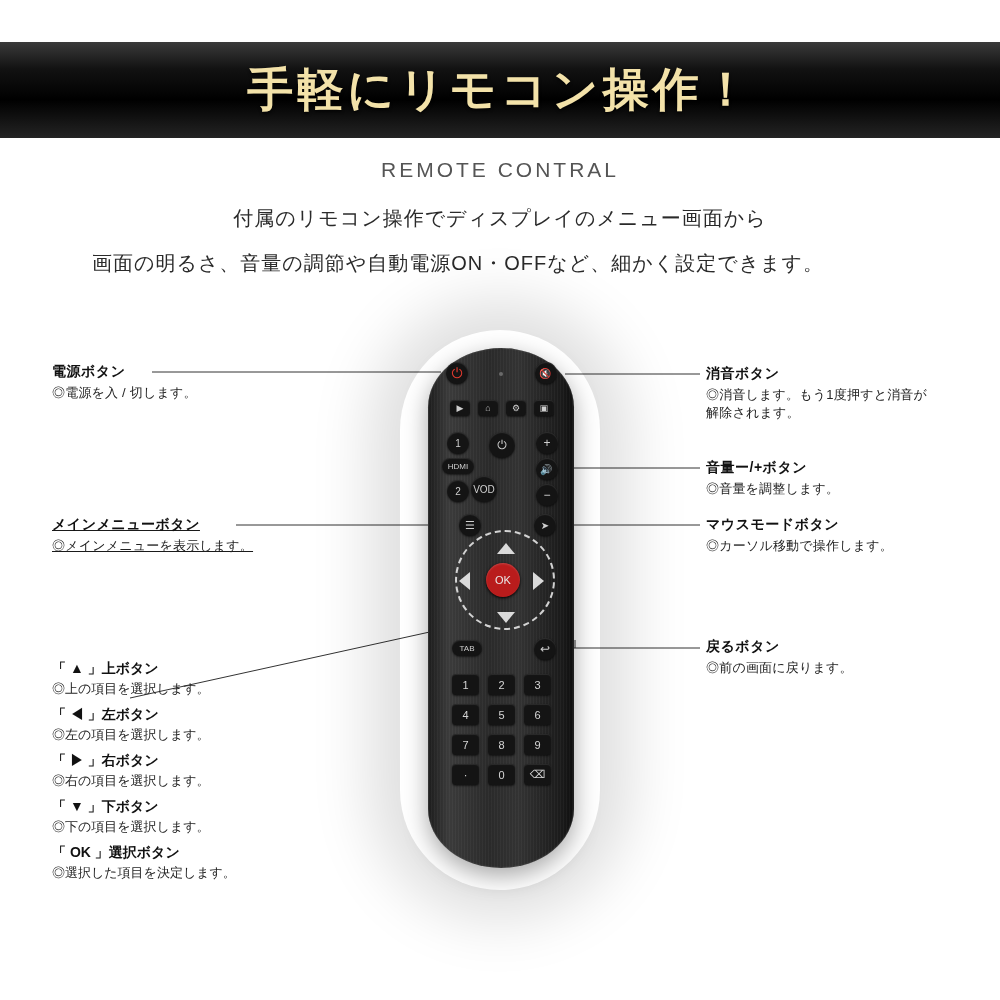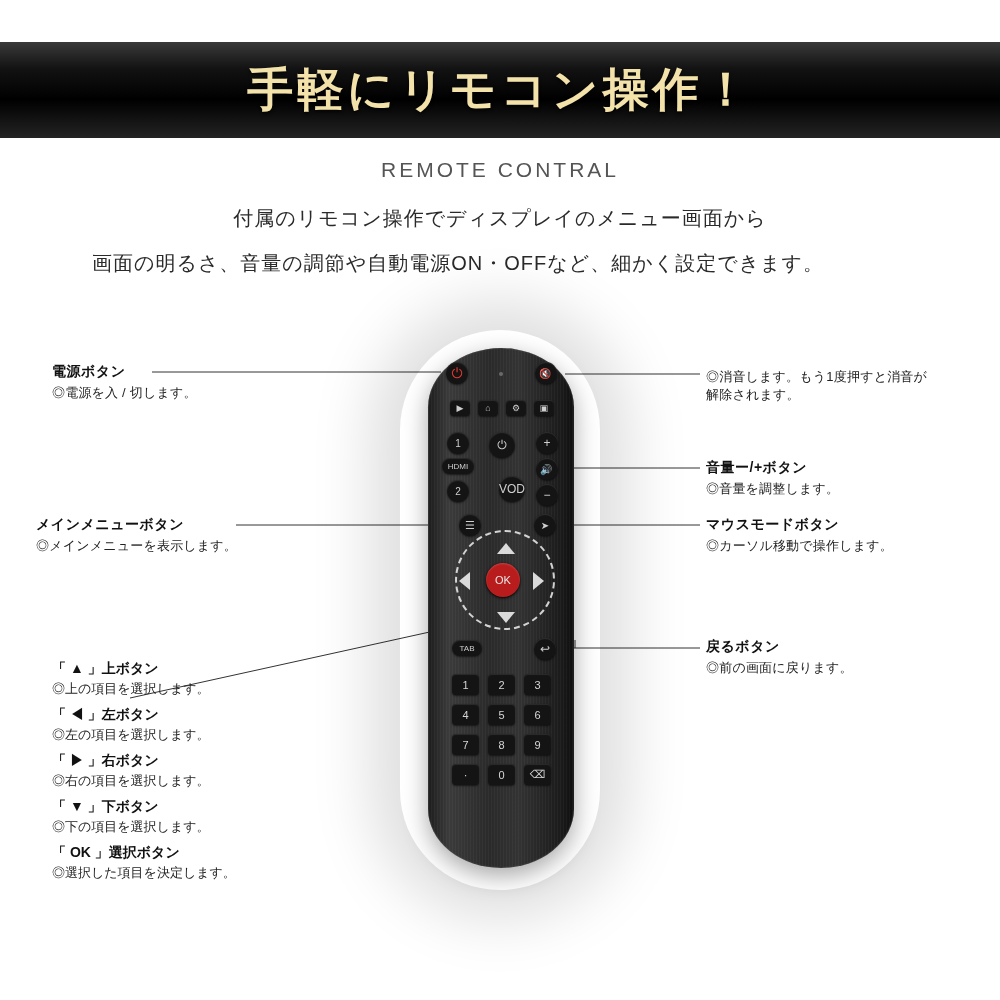--- a/index.html
+++ b/index.html
@@ -233,21 +233,21 @@
 <div class="btn-pill" style="left:442px; top:458px; width:32px; height:16px; font-size:8px;">
   <span>HDMI</span>
 </div>
 <div class="btn" style="left:447px; top:480px; width:22px; height:22px; font-size:10px;">
   <span>2</span>
 </div>
 
 <div class="btn" style="left:489px; top:432px; width:26px; height:26px; font-size:12px;">
   <span>⏻</span>
 </div>
-<div class="btn" style="left:471px; top:476px; width:26px; height:26px; font-size:12px;margin-left:28px;">
+<div class="btn" style="left:471px; top:476px; width:26px; height:26px; font-size:10px;">
   <span>VOD</span>
 </div>
 
 <div class="btn" style="left:536px; top:432px; width:22px; height:22px; font-size:12px;">
   <span>+</span>
 </div>
 <div class="btn" style="left:536px; top:458px; width:22px; height:22px; font-size:10px;">🔊</div>
 <div class="btn" style="left:536px; top:484px; width:22px; height:22px; font-size:12px;">
   <span>−</span>
 </div>
@@ -297,29 +297,30 @@
     <div class="key">⌫</div>
   </div>
 </div>
 
 <div class="label" style="left:52px; top:363px;">
   <div class="t">電源ボタン</div>
   <div class="d">◎電源を入 / 切します。</div>
 </div>
 
 <div class="label" style="left:706px; top:365px;">
+  <div class="t">消音ボタン</div>
   <div class="d wrap">◎消音します。もう1度押すと消音が解除されます。</div>
 </div>
 
 <div class="label" style="left:706px; top:459px;">
   <div class="t">音量ー/+ボタン</div>
   <div class="d">◎音量を調整します。</div>
 </div>
 
-<div class="label" style="left:36px; top:516px;">
+<div class="label" style="left:52px; top:516px;text-decoration:underline;">
   <div class="t">メインメニューボタン</div>
   <div class="d">◎メインメニューを表示します。</div>
 </div>
 
 <div class="label" style="left:706px; top:516px;">
   <div class="t">マウスモードボタン</div>
   <div class="d">◎カーソル移動で操作します。</div>
 </div>
 
 <div class="label" style="left:706px; top:638px;">

